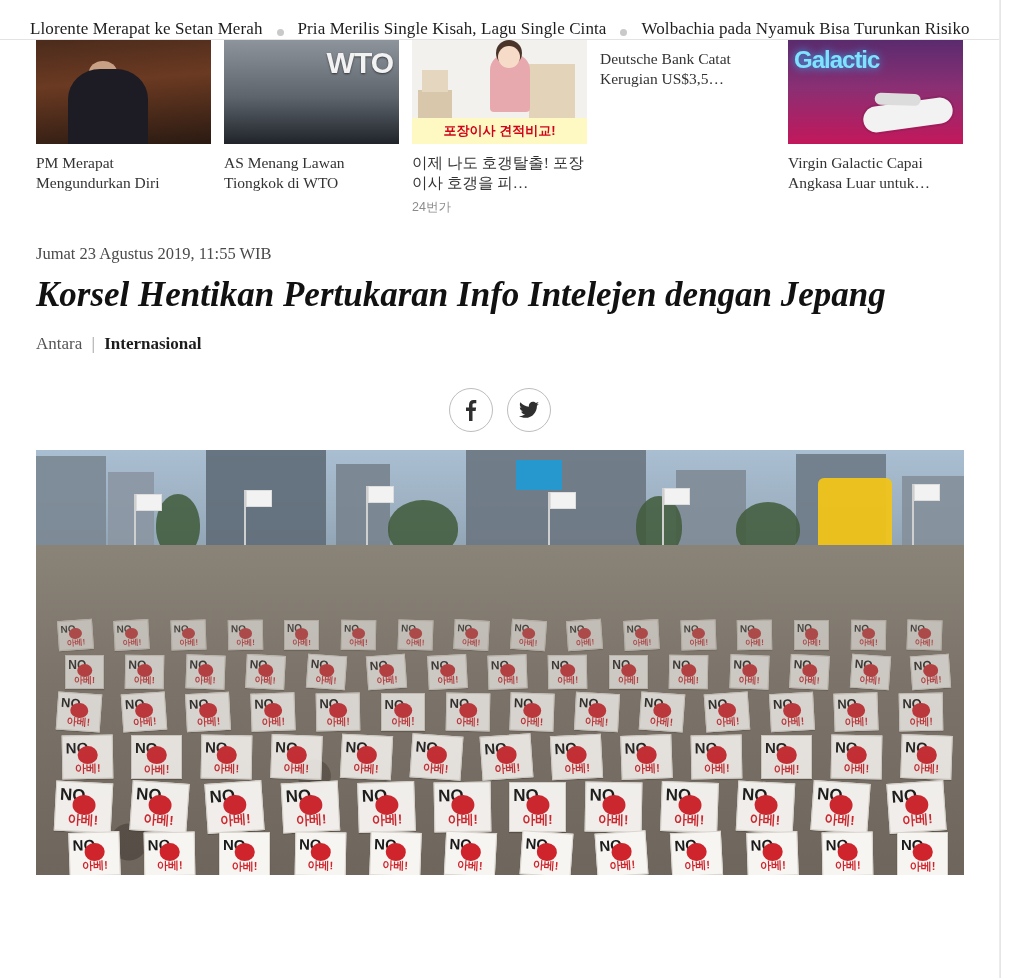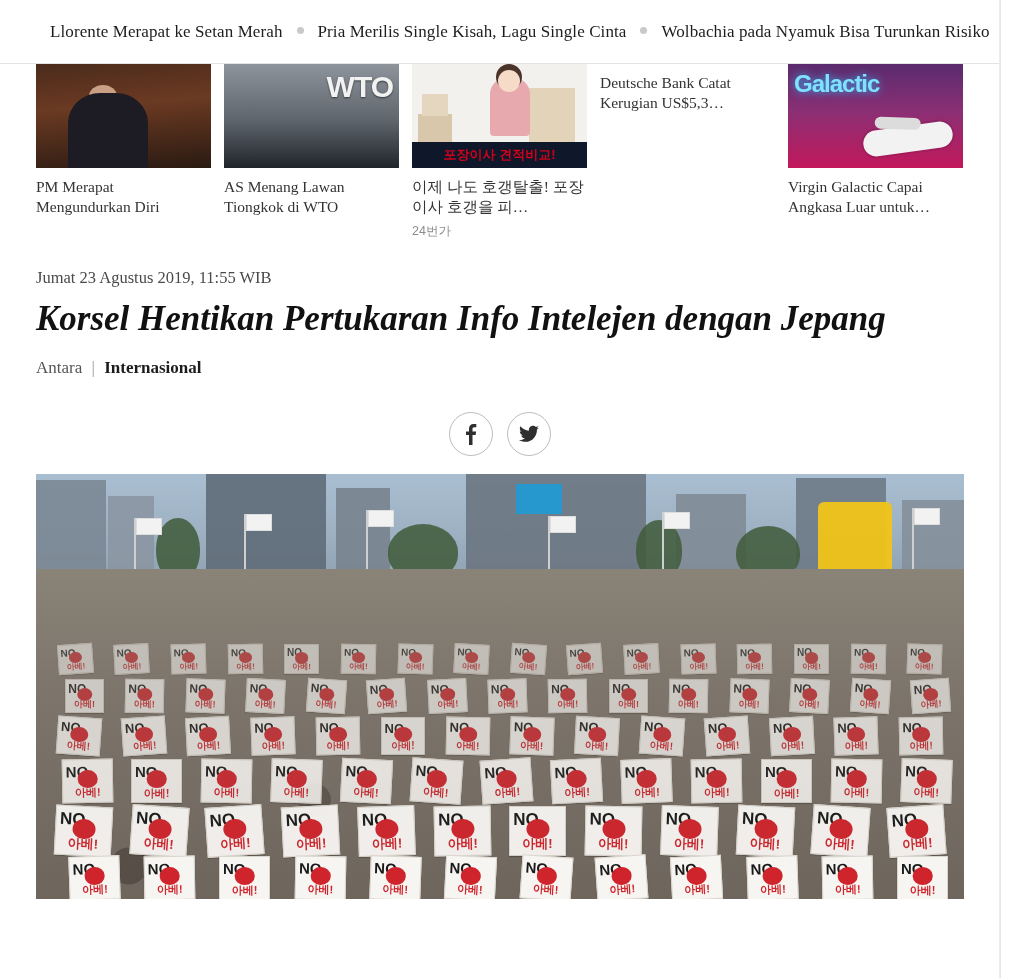--- a/index.html
+++ b/index.html
@@ -17,25 +17,25 @@
     position: relative;
     width: 1024px;
     height: 978px;
     background: #fff;
     overflow: hidden;
   }
 
   
   .ticker {
     position: relative;
-    height: 64px;
+    height: 40px;
     border-bottom: 1px solid #e3e3e3;
     display: flex;
-    align-items: center;
-    padding-left: 50px;
+    align-items: flex-end;
+    padding-left: 30px;
     overflow: hidden;
     white-space: nowrap;
   }
   .ticker-item {
     font-family: "Liberation Serif", serif;
     font-size: 17px;
     color: #1d1d1d;
     letter-spacing: .1px;
   }
   .ticker-dot {
@@ -147,21 +147,21 @@
   .t3 .person {
     position:absolute; left:78px; top:14px; width:40px; height:58px;
     background:#e8a9ae; border-radius:16px 16px 4px 4px;
   }
   .t3 .head {
     position:absolute; left:86px; top:6px; width:22px; height:22px;
     background:#f6dcc8; border-radius:50%;
     box-shadow:0 -4px 0 2px #4a342a;
   }
   .t3 .banner {
-    position:absolute;left:0;right:0;bottom:0;height:26px;background:#0f172a;
+    position:absolute;left:0;right:0;bottom:0;height:26px;background:#fef9c3;
     display:flex;align-items:center;justify-content:center;
     color:#d0021b;font-family:"Liberation Sans",sans-serif;font-weight:bold;font-size:13px;
   }
   .t4 { background: linear-gradient(180deg,#e8e9eb 0%,#c9ccd1 100%); }
   .t4 .db-text {
     position:absolute;left:8px;top:30px;color:#2b2b2b;
     font-family:"Liberation Serif",serif;font-size:17px;
   }
   .t4 .db-logo {
     position:absolute;right:22px;top:26px;width:28px;height:28px;
@@ -329,21 +329,21 @@
           <span class="box b3"></span>
           <span class="person"></span>
           <span class="head"></span>
           <span class="banner">포장이사 견적비교!</span>
         </div>
         <div class="card-title">이제 나도 호갱탈출! 포장이사 호갱을 피…</div>
         <div class="card-sub">24번가</div>
       </div>
 
       <div class="card">
-        <div class="card-title">Deutsche Bank Catat Kerugian US$5,3…</div>
+        <div class="card-title">Deutsche Bank Catat Kerugian US$3,5…</div>
       </div>
 
       <div class="card">
         <div class="card-thumb t5">
           <span class="galactic">Galactic</span>
           <span class="plane"></span>
         </div>
         <div class="card-title">Virgin Galactic Capai Angkasa Luar untuk…</div>
       </div>
     </div>

